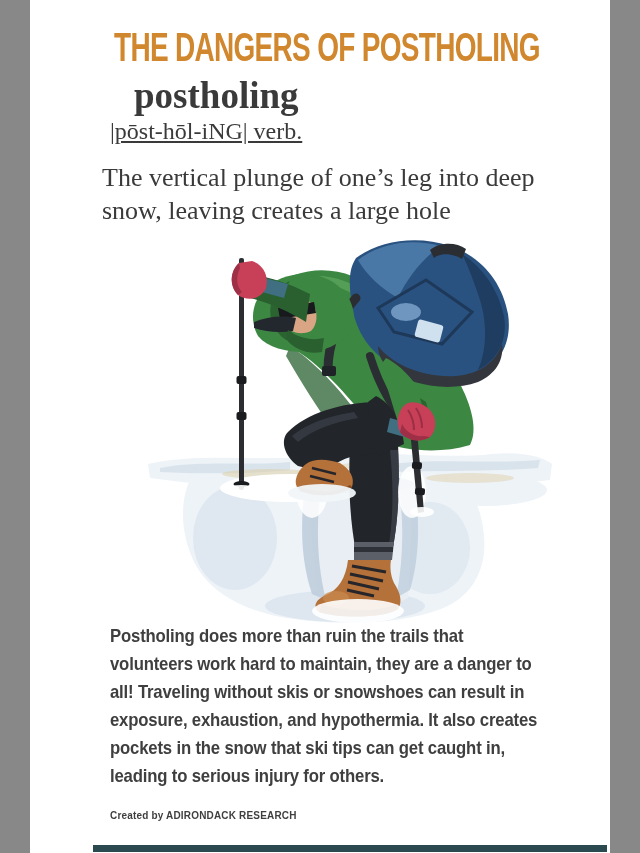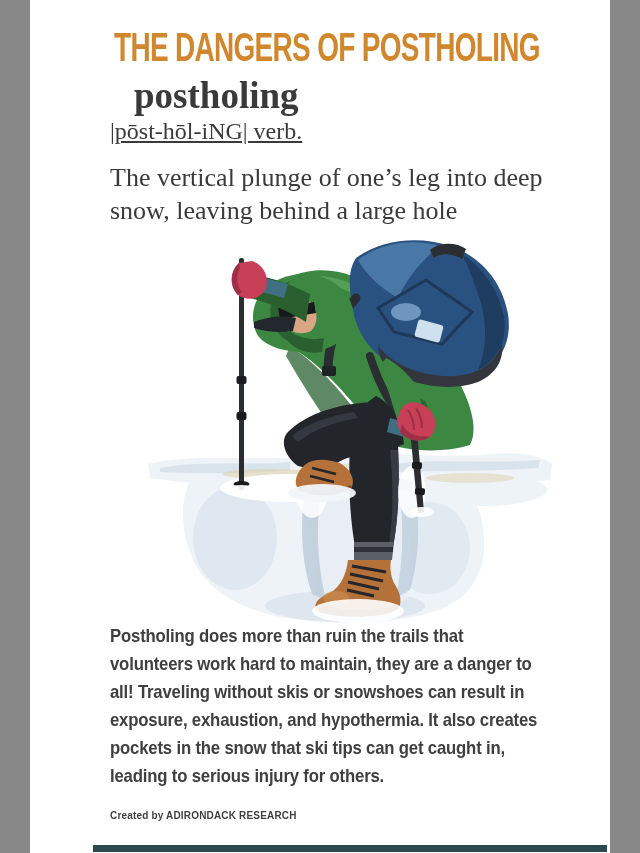--- a/index.html
+++ b/index.html
@@ -21,21 +21,21 @@
     font-family:"Liberation Serif","DejaVu Serif",serif;
     font-weight:600;font-size:37px;line-height:40px;
     color:var(--ink,#3a3a3a);white-space:nowrap;margin-left:24px;
   }
   .pron{
     position:absolute;left:80px;top:117px;
     font-family:"Liberation Serif","DejaVu Serif",serif;
     font-size:24px;line-height:28px;color:var(--ink,#3a3a3a);white-space:nowrap;text-decoration:underline;
   }
   .meaning{
-    position:absolute;left:80px;top:161px;
+    position:absolute;left:72px;top:161px;
     font-family:"Liberation Serif","DejaVu Serif",serif;
     font-size:26px;line-height:33px;color:var(--ink,#3a3a3a);
   }
   .meaning div{white-space:nowrap;}
   .illo{position:absolute;left:110px;top:238px;width:420px;height:390px;}
   .bodytext{
     position:absolute;left:80px;top:622px;
     font-family:"Liberation Sans",sans-serif;
     font-weight:700;font-size:19px;line-height:28px;
     letter-spacing:-0.2px;color:var(--body-ink,#3f3f3f);
@@ -72,21 +72,21 @@
 <body>
 
 <div class="page">
 
   <div class="title">THE DANGERS OF POSTHOLING</div>
 
   <div class="word">postholing</div>
   <div class="pron">|pōst-hōl-iNG| verb.</div>
   <div class="meaning">
     <div>The vertical plunge of one’s leg into deep</div>
-    <div>snow, leaving behind a large hole</div>
+    <div>snow, leaving creates a large hole</div>
   </div>
 
   <svg class="illo" viewBox="0 0 420 390" xmlns="http://www.w3.org/2000/svg" aria-hidden="true">
 
     <g>
       <path class="c-snow" d="M8,226 C60,214 120,224 178,218 C238,211 300,222 352,216 C382,213 404,219 412,226 L410,242 C350,250 282,244 212,248 C142,252 66,248 10,240 Z"></path>
       <path class="c-snow" d="M52,238 C38,262 40,304 60,334 C78,360 114,376 154,381 C204,388 262,386 301,371 C332,359 347,331 344,299 C342,270 331,250 318,240 Z"></path>
       <ellipse class="c-snow" cx="345" cy="252" rx="62" ry="16"></ellipse>
       <path class="c-snowshadow" opacity=".8" d="M20,230 C60,222 110,228 150,224 L150,232 C110,236 60,236 20,234 Z"></path>
       <path class="c-snowshadow" opacity=".8" d="M250,226 C300,220 350,226 400,222 L398,230 C350,234 300,232 252,234 Z"></path>

